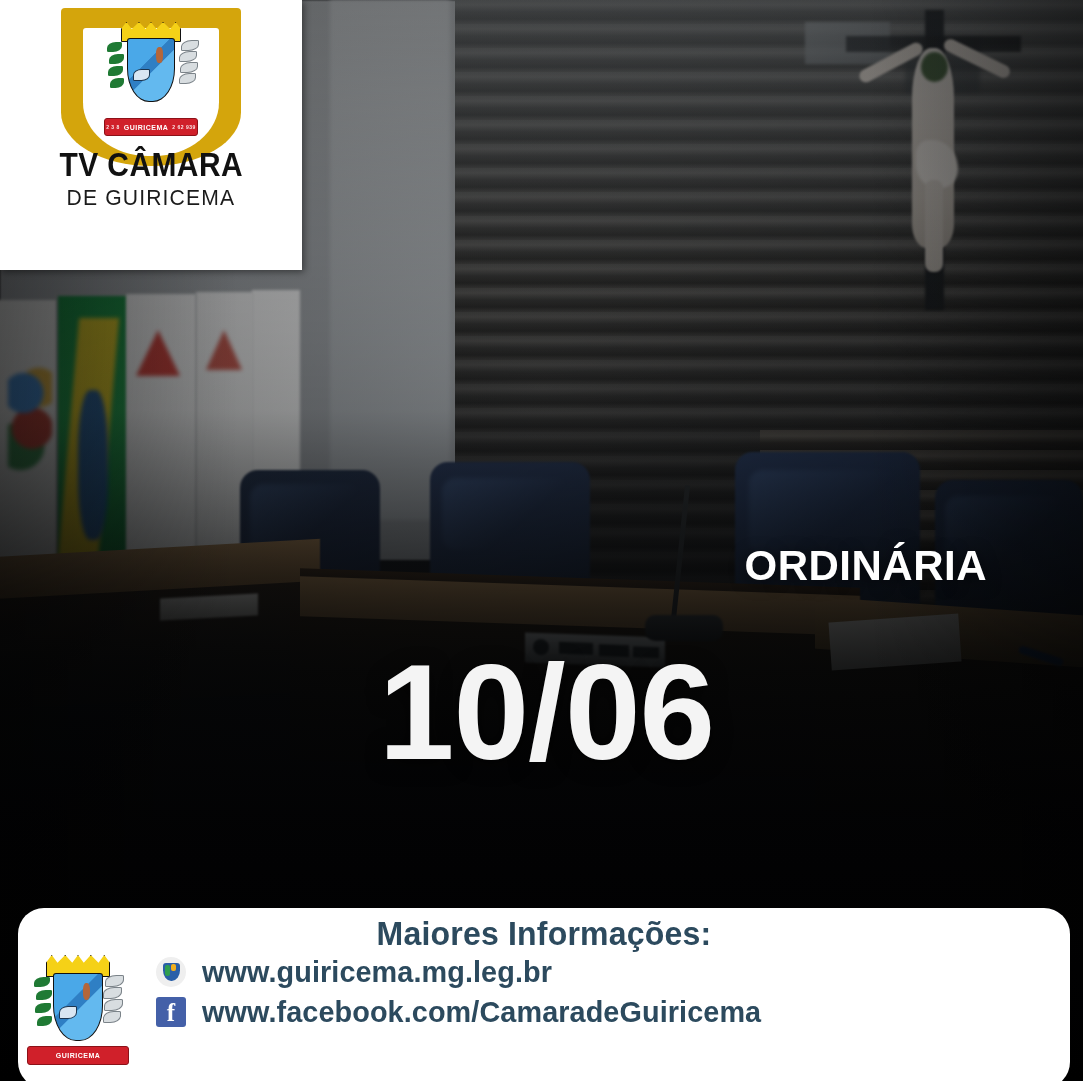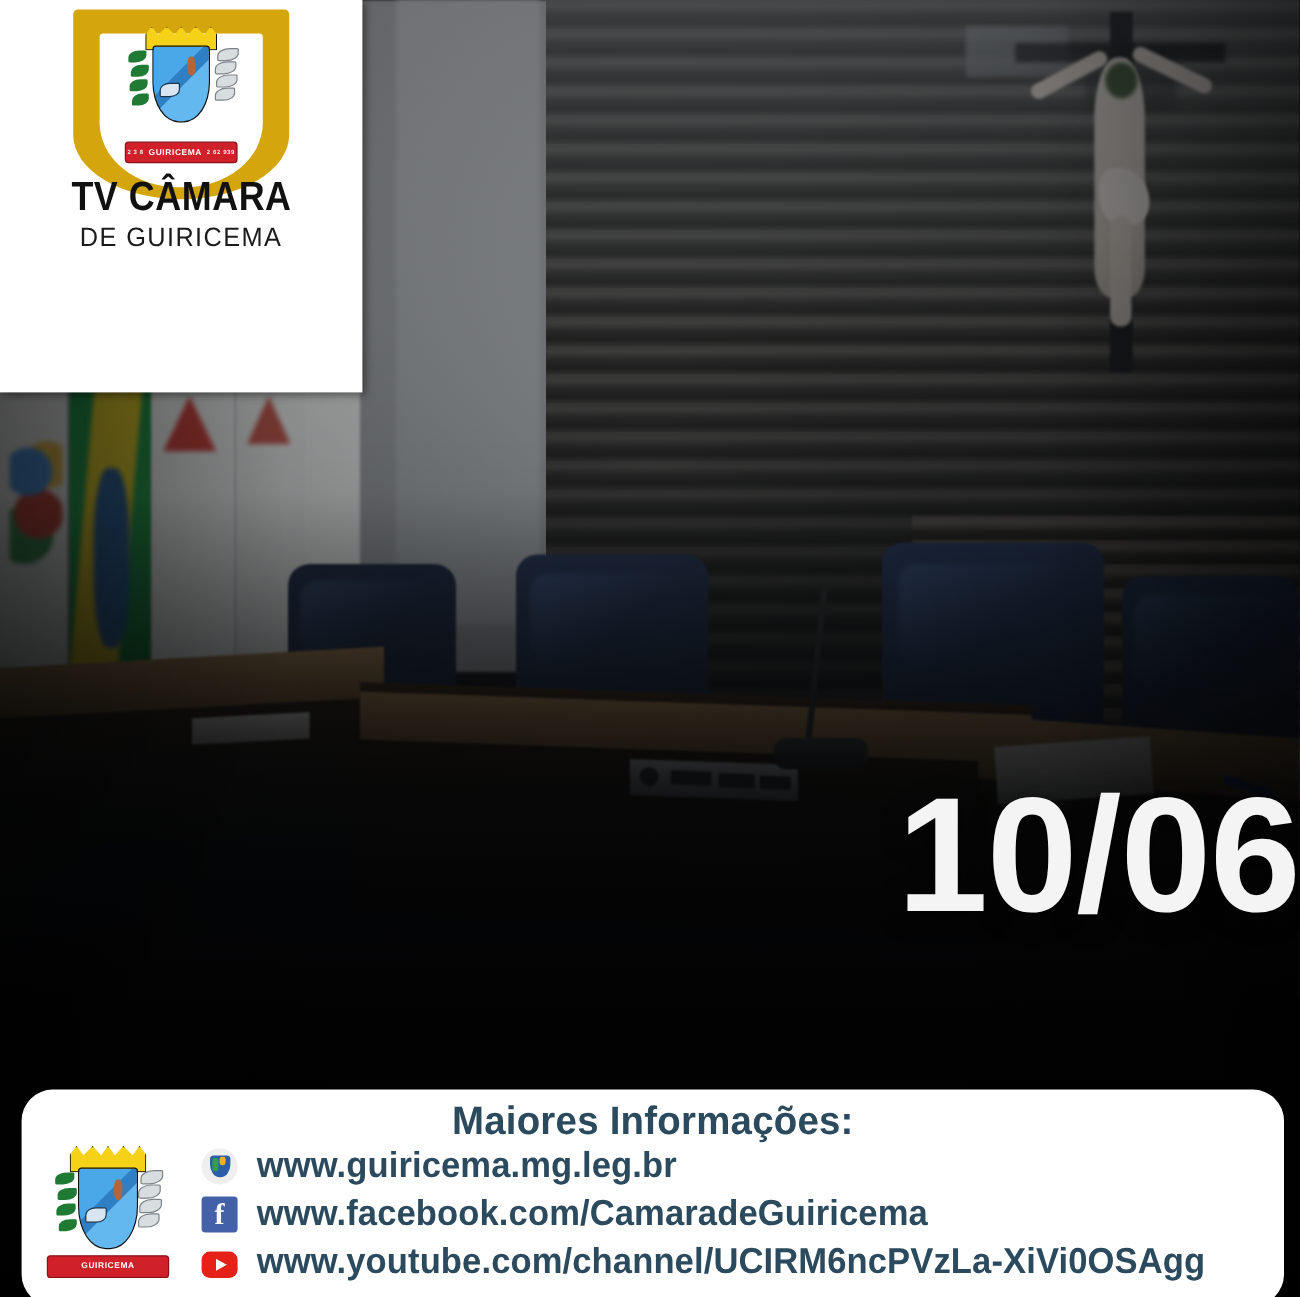--- a/index.html
+++ b/index.html
@@ -181,21 +181,21 @@
       radial-gradient(120% 85% at 50% 36%,rgba(255,255,255,.05),rgba(0,0,0,.55) 72%);
   }
   .photo-side{
     position:absolute;inset:0;
     background:linear-gradient(90deg,rgba(0,0,0,.35),rgba(0,0,0,0) 22%,
                rgba(0,0,0,0) 80%,rgba(0,0,0,.35));
   }
 
   
   .logo-card{
-    position:absolute;left:0;top:0;width:302px;height:327px;
+    position:absolute;left:0;top:0;width:302px;height:270px;
     background:#fff;
     display:flex;flex-direction:column;align-items:center;
     box-shadow:2px 2px 7px rgba(0,0,0,.45);
   }
   .shield-wrap{position:relative;width:180px;height:165px;margin-top:8px;}
   .shield-gold{
     position:absolute;left:0;top:0;width:180px;height:158px;
     background:#d4a50c;
     border-radius:4px 4px 50% 50%/4px 4px 34% 34%;
   }
@@ -242,41 +242,41 @@
     color:#fff;font-size:172px;font-weight:bold;line-height:1;
     letter-spacing:-2px;
     text-shadow:0 4px 26px rgba(0,0,0,.55);
   }
   .subhead{
     position:absolute;right:96px;top:542px;
     color:#fff;font-size:42px;font-weight:bold;letter-spacing:.5px;
     text-shadow:0 3px 16px rgba(0,0,0,.6);
   }
   .date{
-    position:absolute;left:0;right:0;top:644px;text-align:right;
+    position:absolute;left:0;right:0;top:644px;text-align:center;
     color:#f4f4f4;font-size:136px;font-weight:bold;line-height:1;
     letter-spacing:-1px;text-shadow:0 4px 20px rgba(0,0,0,.6);padding-left:10px;
   }
   .weekday{
     position:absolute;left:0;right:0;top:793px;text-align:center;
     color:#f6f6f6;font-size:88px;font-weight:bold;line-height:1;
     letter-spacing:0px;text-shadow:0 3px 18px rgba(0,0,0,.6);
   }
 
   
   .info-panel{
     position:absolute;left:18px;top:908px;width:1052px;height:180px;
     background:#fff;border-radius:26px;
     display:flex;flex-direction:column;
   }
   .info-title{
     text-align:center;color:#2c4a5e;font-size:33px;font-weight:bold;
     margin-top:7px;letter-spacing:.2px;transform:scaleX(.97);
   }
-  .info-body{display:flex;flex-direction:row;padding-left:12px;margin-top:-2px;text-align:right;}
+  .info-body{display:flex;flex-direction:row;padding-left:0;margin-top:-2px;text-align:right;}
   .info-coa{width:120px;display:flex;align-items:flex-start;justify-content:center;
     padding-top:2px;}
   .links{display:flex;flex-direction:column;gap:2px;margin-left:18px;margin-top:2px;}
   .link-row{display:flex;align-items:center;gap:16px;height:38px;}
   .link-text{color:#2c4a5e;font-size:30px;font-weight:bold;letter-spacing:.1px;
     transform:scaleX(.96);transform-origin:left center;white-space:nowrap;}
 
   .ic{width:30px;height:30px;flex:0 0 30px;position:relative;}
   .ic-web{border-radius:50%;background:#efefef;display:flex;align-items:center;
     justify-content:center;}
@@ -396,20 +396,21 @@
           <span>GUIRICEMA</span>
           <span style="font-size:5px;opacity:.9;margin-left:4px;">2  62  939</span>
         </div>
       </div>
     </div>
 
     <div class="logo-title">TV CÂMARA</div>
     <div class="logo-sub">DE GUIRICEMA</div>
   </div>
 
+  <div class="subhead">ORDINÁRIA</div>
   <div class="date">10/06</div>
 
   <div class="info-panel">
     <div class="info-title">Maiores Informações:</div>
 
     <div class="info-body">
       <div class="info-coa">
         <div class="coa" style="position:relative;width:104px;height:120px;">
           <div class="crown" style="top:2px;width:62px;height:20px;
                clip-path:polygon(0 100%,0 35%,9% 0,18% 35%,30% 0,41% 35%,50% 0,59% 35%,70% 0,82% 35%,91% 0,100% 35%,100% 100%);"></div>
@@ -442,24 +443,18 @@
             <div class="sh"></div>
           </div>
           <div class="link-text">www.guiricema.mg.leg.br</div>
         </div>
 
         <div class="link-row">
           <div class="ic ic-fb">f</div>
           <div class="link-text">www.facebook.com/CamaradeGuiricema</div>
         </div>
 
-        <div class="link-row">
-          <div class="ic ic-yt">
-            <div class="tri"></div>
-          </div>
-          <div class="link-text">www.youtube.com/channel/UCIRM6ncPVzLa-XiVi0OSAgg</div>
-        </div>
 
       </div>
     </div>
   </div>
 
 </div>
 
 </body></html>

